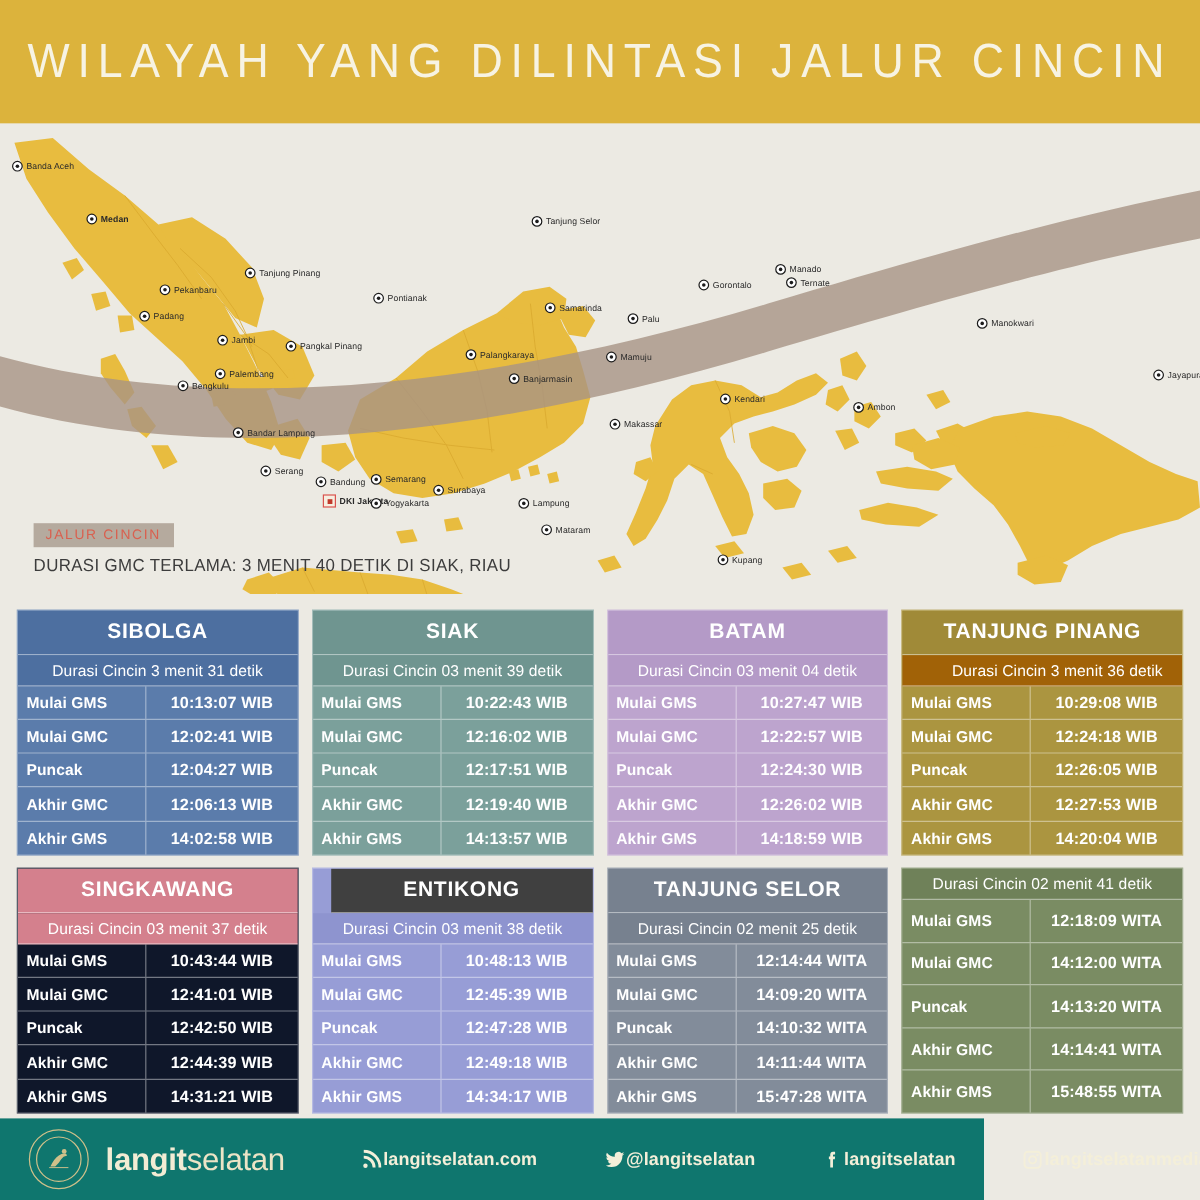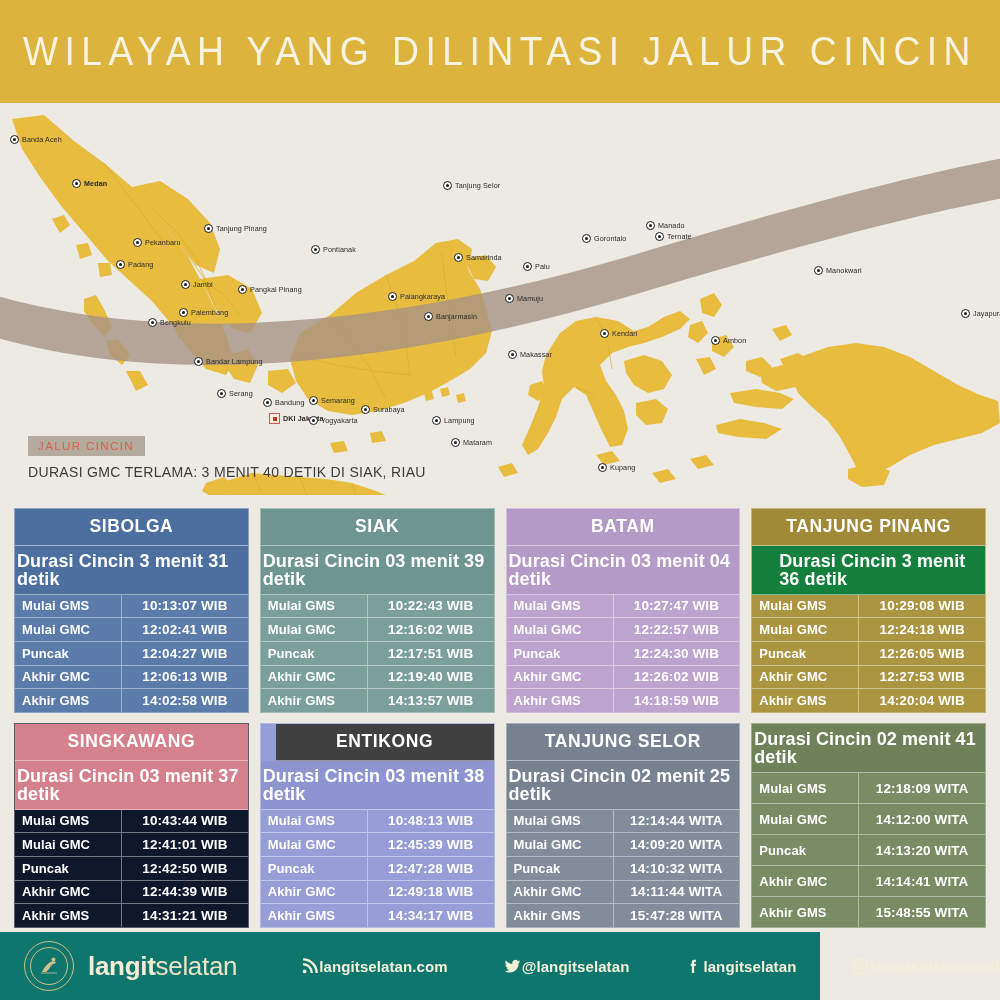--- a/index.html
+++ b/index.html
@@ -87,22 +87,22 @@
     border: 1px solid rgba(255,255,255,0.30);
   }
   .card-title {
     text-align: center; color: #ffffff;
     font-size: 17.5px; font-weight: bold; letter-spacing: 0.6px;
     padding: 9px 4px 9px; line-height: 1;
     font-family: "Liberation Sans Narrow", "Liberation Sans", sans-serif;
     border-bottom: 1.5px solid rgba(255,255,255,0.45);
   }
   .card-sub {
-    color: #ffffff;
-    font-size: 18px; font-weight: bold; letter-spacing: 0.1px;
+    text-align: center; color: #ffffff;
+    font-size: 13px; font-weight: normal; letter-spacing: 0.1px;
     padding: 6px 2px 6px; line-height: 1;
     font-family: "Liberation Sans Narrow", "Liberation Sans", sans-serif;
     border-bottom: 1.5px solid rgba(255,255,255,0.45);
   }
   .row {
     display: flex; flex: 1 1 0; align-items: center;
     border-bottom: 1.2px solid rgba(255,255,255,0.42);
   }
   .row:last-child { border-bottom: none; }
   .row .k {
@@ -377,21 +377,21 @@
           <div class="k">Akhir GMC</div>
           <div class="v">12:26:02 WIB</div>
         </div>
         <div class="row">
           <div class="k">Akhir GMS</div>
           <div class="v">14:18:59 WIB</div>
         </div>
       </div>
       <div class="card" style="background: rgb(171, 149, 64);">
         <div class="card-title" style="background: rgb(160, 138, 56);">TANJUNG PINANG</div>
-        <div class="card-sub" style="background: #15803d; padding-left: 27px;">Durasi Cincin 3 menit 36 detik</div>
+        <div class="card-sub" style="background: #a16207; padding-left: 27px;">Durasi Cincin 3 menit 36 detik</div>
         <div class="row">
           <div class="k">Mulai GMS</div>
           <div class="v">10:29:08 WIB</div>
         </div>
         <div class="row">
           <div class="k">Mulai GMC</div>
           <div class="v">12:24:18 WIB</div>
         </div>
         <div class="row">
           <div class="k">Puncak</div>

